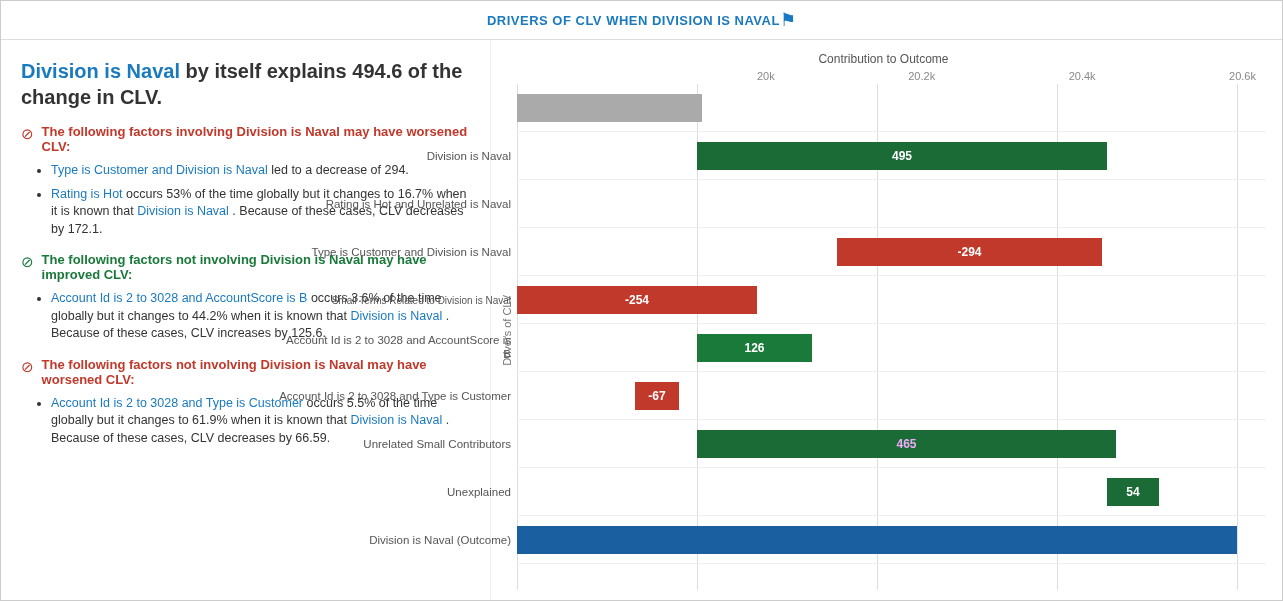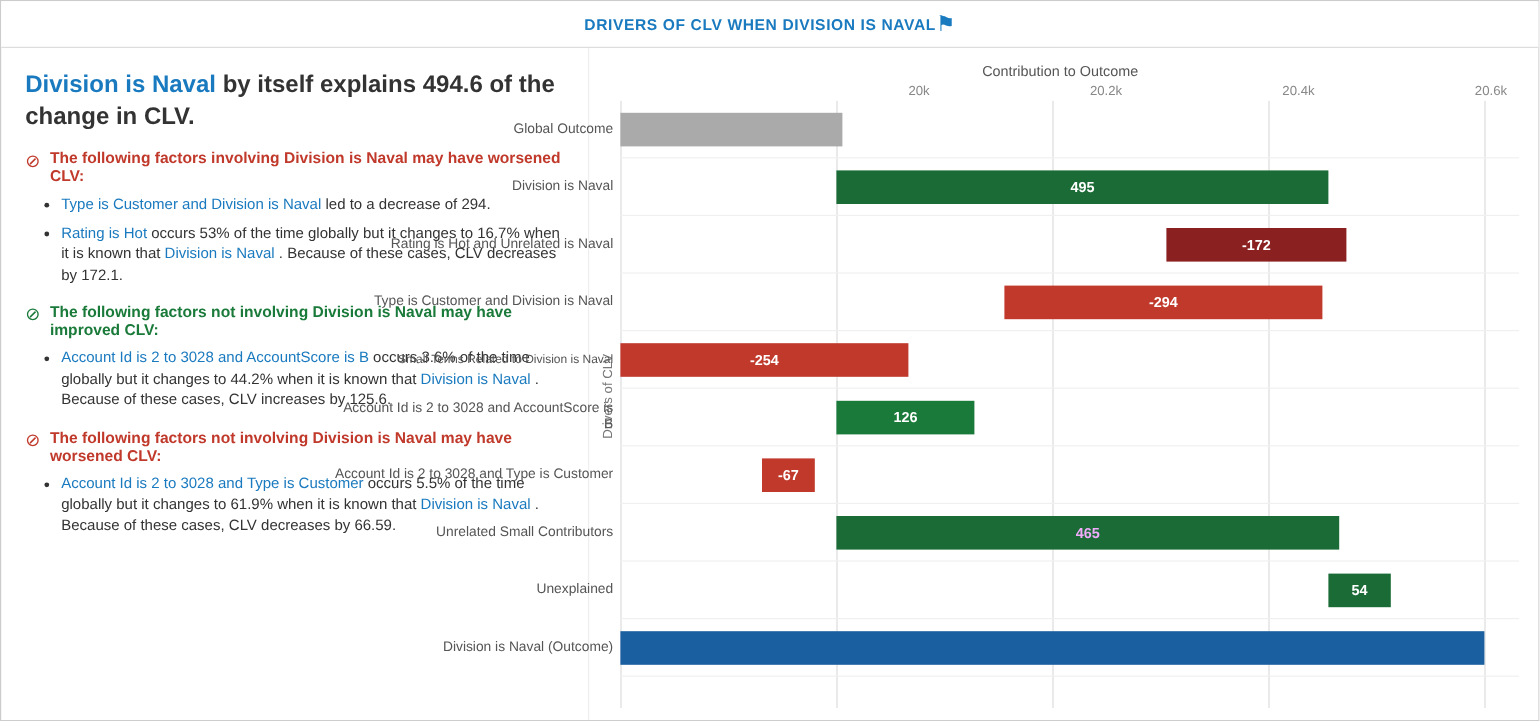--- a/index.html
+++ b/index.html
@@ -243,30 +243,28 @@
           </div>
 
           <div class="bars-container" id="bars-container" style="position: relative; flex: 1 1 0%; height: 480px; padding-left: 0px;">
 
           <div class="grid-line" style="left: 0px; top: 0px; bottom: 0px; position: absolute; background: rgb(221, 221, 221); width: 1px;"></div>
               <div class="grid-line" style="left: 180px; top: 0px; bottom: 0px; position: absolute; background: rgb(221, 221, 221); width: 1px;"></div>
               <div class="grid-line" style="left: 360px; top: 0px; bottom: 0px; position: absolute; background: rgb(221, 221, 221); width: 1px;"></div>
               <div class="grid-line" style="left: 540px; top: 0px; bottom: 0px; position: absolute; background: rgb(221, 221, 221); width: 1px;"></div>
               <div class="grid-line" style="left: 720px; top: 0px; bottom: 0px; position: absolute; background: rgb(221, 221, 221); width: 1px;"></div>
               <div style="position: absolute; top: 0px; left: 0px; right: 0px; height: 48px; border-bottom: 1px solid rgb(240, 240, 240);">
-                <div style="position: absolute; left: -238px; width: 232px; text-align: right; font-size: 11.5px; color: rgb(85, 85, 85); top: 50%; transform: translateY(-50%); line-height: 1.3;">Global Outcome</div>
                 <div style="position: absolute; left: 0px; width: 185px; height: 28px; top: 50%; transform: translateY(-50%); background: rgb(170, 170, 170); display: flex; align-items: center; justify-content: center; font-size: 12px; font-weight: bold; color: rgb(255, 255, 255);"></div>
               </div>
               <div style="position: absolute; top: 48px; left: 0px; right: 0px; height: 48px; border-bottom: 1px solid rgb(240, 240, 240);">
                 <div style="position: absolute; left: -238px; width: 232px; text-align: right; font-size: 11.5px; color: rgb(85, 85, 85); top: 50%; transform: translateY(-50%); line-height: 1.3;">Division is Naval</div>
                 <div style="position: absolute; left: 180px; width: 410px; height: 28px; top: 50%; transform: translateY(-50%); background: rgb(26, 107, 53); display: flex; align-items: center; justify-content: center; font-size: 12px; font-weight: bold; color: rgb(255, 255, 255);">495</div>
               </div>
               <div style="position: absolute; top: 96px; left: 0px; right: 0px; height: 48px; border-bottom: 1px solid rgb(240, 240, 240);">
                 <div style="position: absolute; left: -238px; width: 232px; text-align: right; font-size: 11.5px; color: rgb(85, 85, 85); top: 50%; transform: translateY(-50%); line-height: 1.3;">Rating is Hot and Unrelated is Naval</div>
-                <div style="position: absolute; left: 455px; width: 150px; height: 28px; top: 50%; transform: translateY(-50%); background: rgb(139, 32, 32); display: flex; align-items: center; justify-content: center; font-size: 12px; font-weight: bold; color: rgb(255, 255, 255);">-172</div>
               </div>
               <div style="position: absolute; top: 144px; left: 0px; right: 0px; height: 48px; border-bottom: 1px solid rgb(240, 240, 240);">
                 <div style="position: absolute; left: -238px; width: 232px; text-align: right; font-size: 11.5px; color: rgb(85, 85, 85); top: 50%; transform: translateY(-50%); line-height: 1.3;">Type is Customer and Division is Naval</div>
                 <div style="position: absolute; left: 320px; width: 265px; height: 28px; top: 50%; transform: translateY(-50%); background: rgb(192, 57, 43); display: flex; align-items: center; justify-content: center; font-size: 12px; font-weight: bold; color: rgb(255, 255, 255);">-294</div>
               </div>
               <div style="position: absolute; top: 192px; left: 0px; right: 0px; height: 48px; border-bottom: 1px solid rgb(240, 240, 240);">
                 <div style="position: absolute; left: -238px; width: 232px; text-align: right; font-size: 10px; color: rgb(85, 85, 85); top: 50%; transform: translateY(-50%); line-height: 1.3;">Small Terms Related to Division is Naval</div>
                 <div style="position: absolute; left: 0px; width: 240px; height: 28px; top: 50%; transform: translateY(-50%); background: rgb(192, 57, 43); display: flex; align-items: center; justify-content: center; font-size: 12px; font-weight: bold; color: #ffffff;">-254</div>
               </div>
               <div style="position: absolute; top: 240px; left: 0px; right: 0px; height: 48px; border-bottom: 1px solid rgb(240, 240, 240);">

